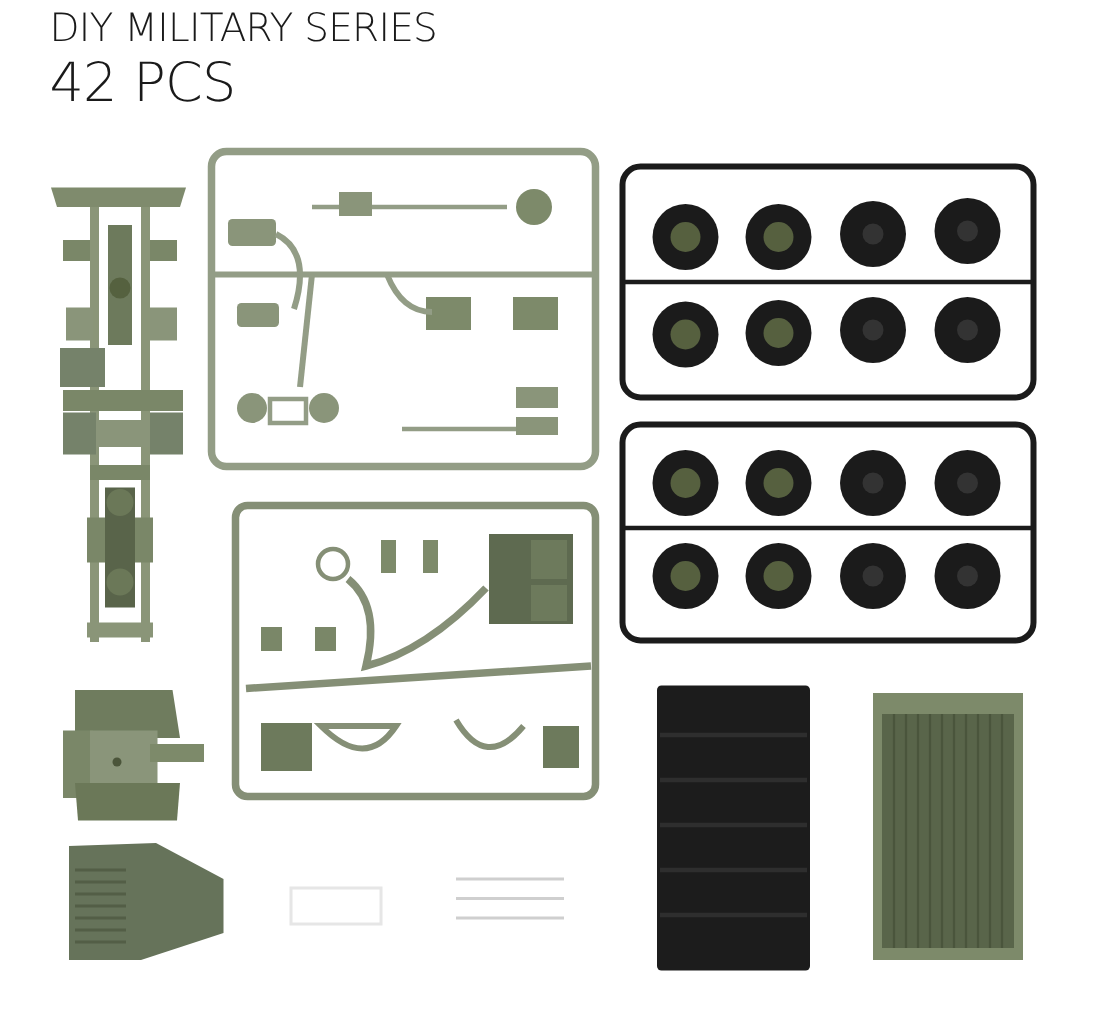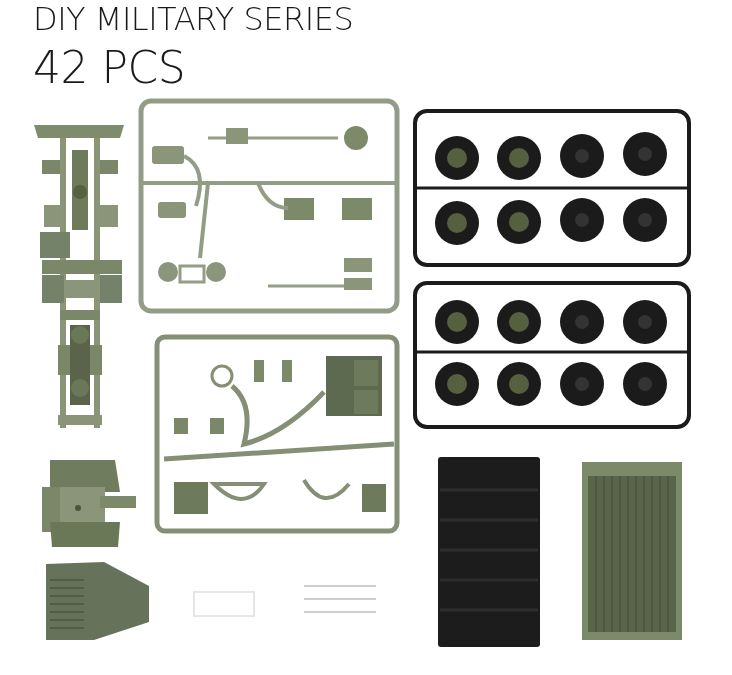--- a/index.html
+++ b/index.html
@@ -1,18 +1,18 @@
 <!DOCTYPE html>
 <html><head>
 <meta charset="utf-8">
 <style>
   html,body{margin:0;padding:0;background:#ffffff;}
   body{width:732px;height:675px;position:relative;overflow:hidden;font-family:"DejaVu Sans","Liberation Sans",sans-serif;}
-  .title{position:absolute;left:33px;top:4px;font-size:32px;font-weight:200;color:#1a1a1a;letter-spacing:-0.5px;line-height:30px;}
-  .count{position:absolute;left:33px;top:50px;font-size:44px;font-weight:200;color:#1a1a1a;letter-spacing:-0.5px;line-height:36px;}
+  .title{position:absolute;left:33px;top:4px;font-size:26px;font-weight:200;color:#1a1a1a;letter-spacing:-0.5px;line-height:30px;}
+  .count{position:absolute;left:33px;top:38px;font-size:36px;font-weight:200;color:#1a1a1a;letter-spacing:-0.5px;line-height:36px;}
   .part{position:absolute;}
   svg{display:block;}
 </style>
 </head>
 <body>
 
 <div class="title">DIY MILITARY SERIES</div>
 <div class="count">42 PCS</div>
 
 <div class="part" style="left:30px;top:120px;">

